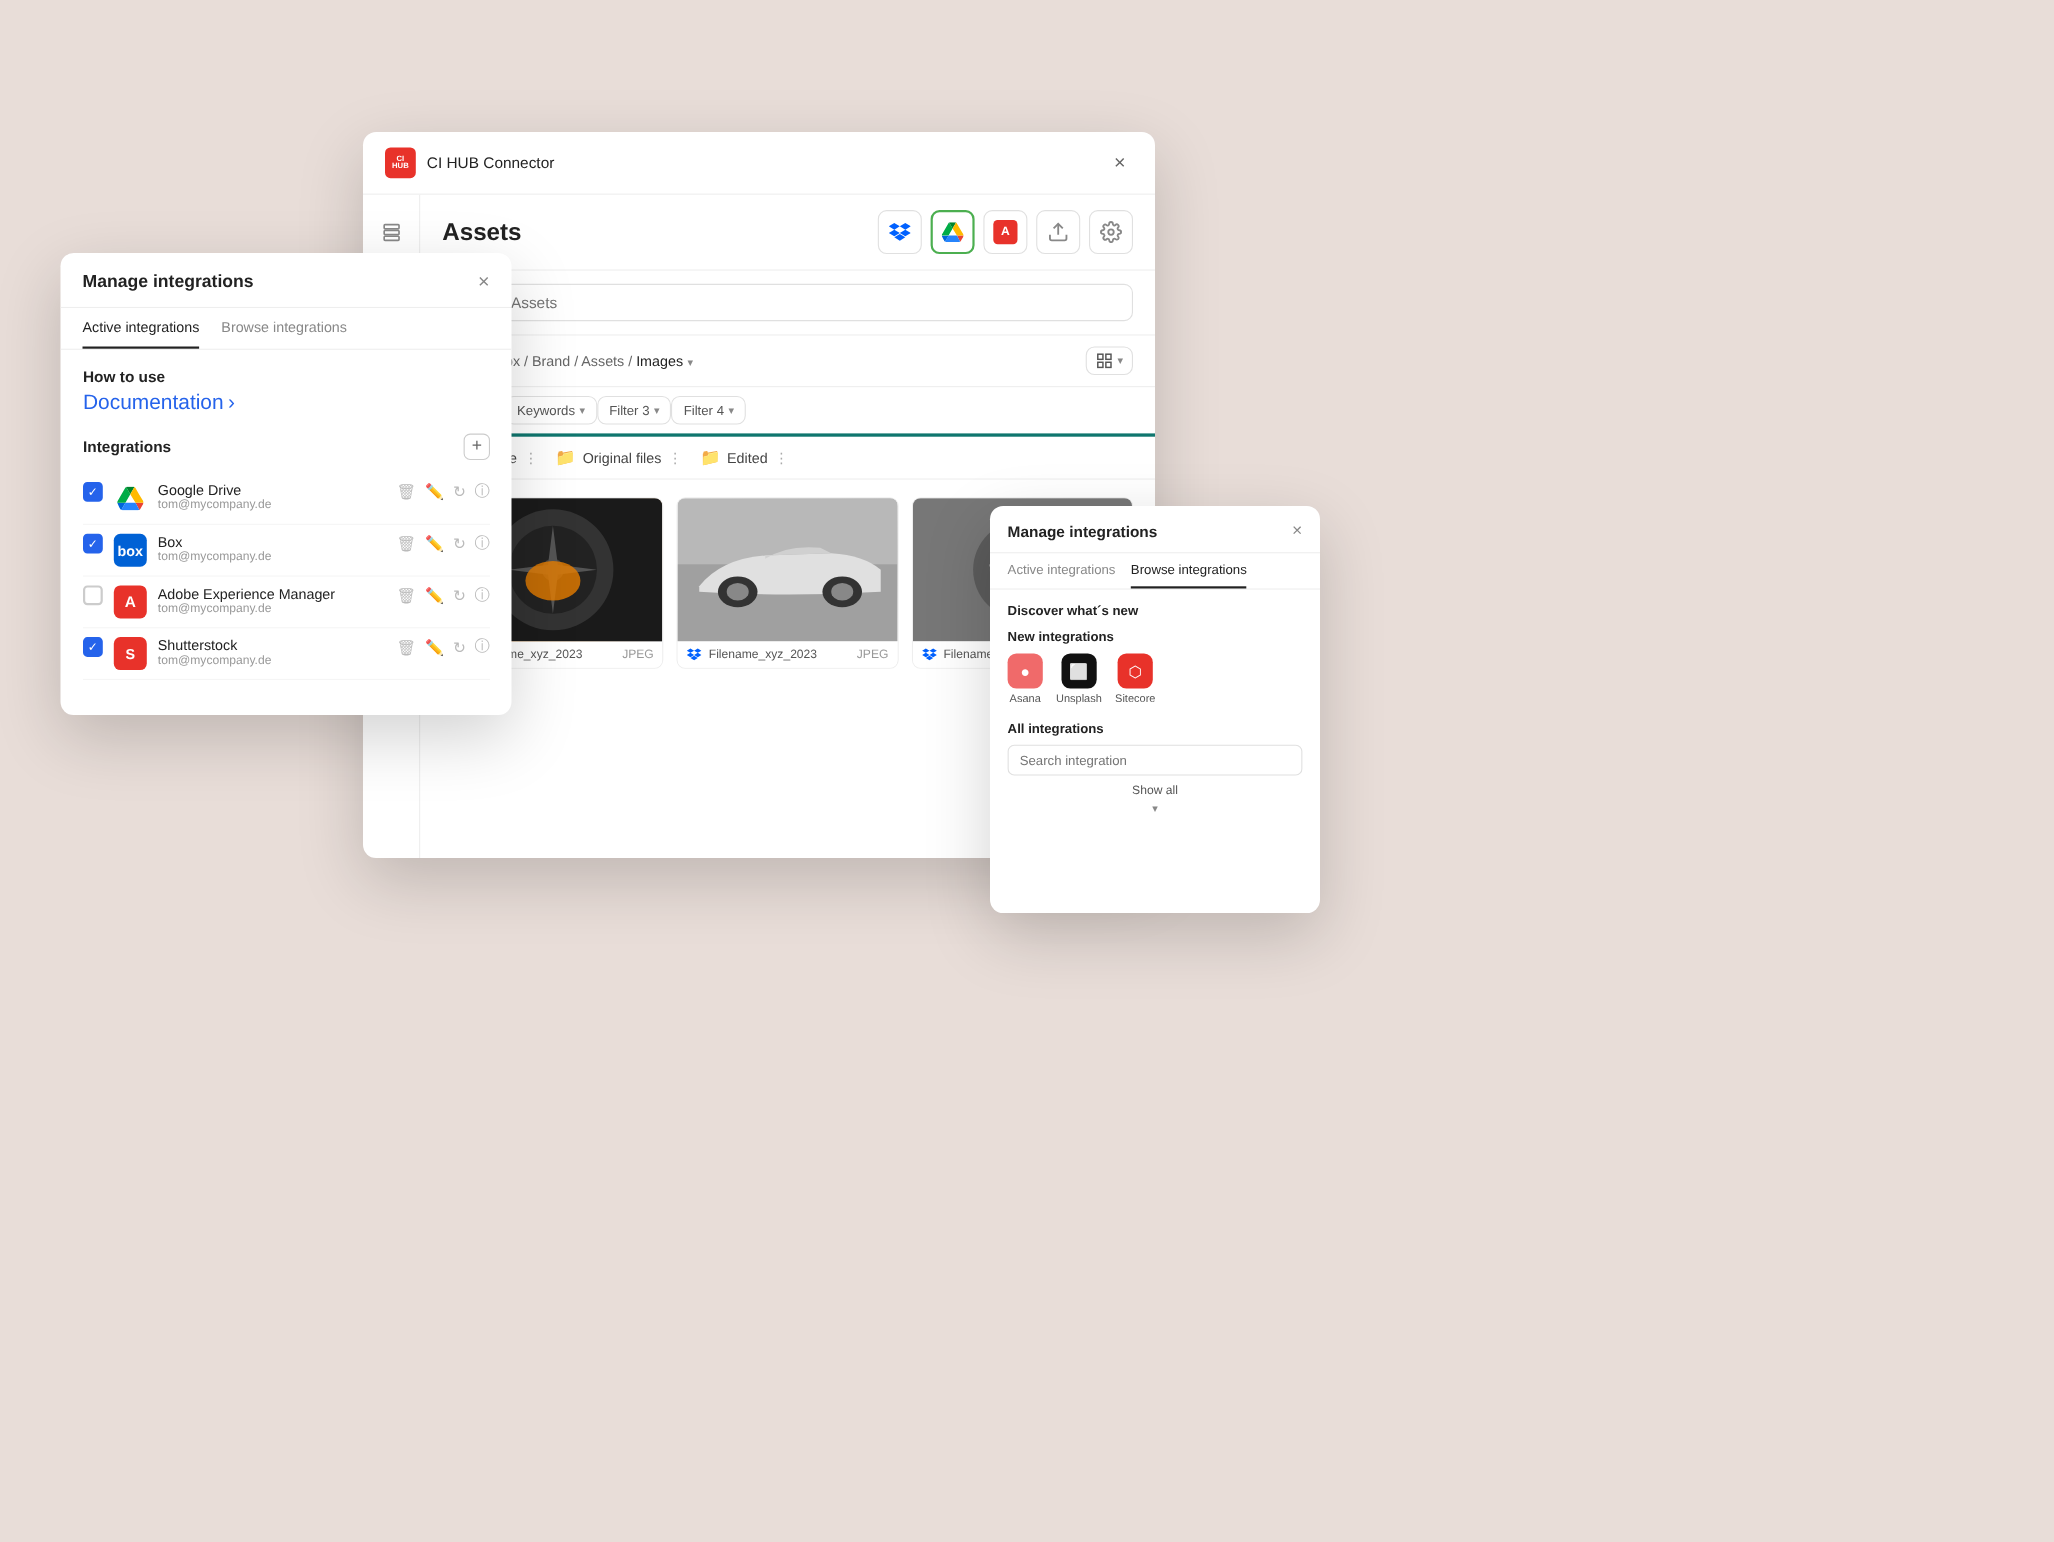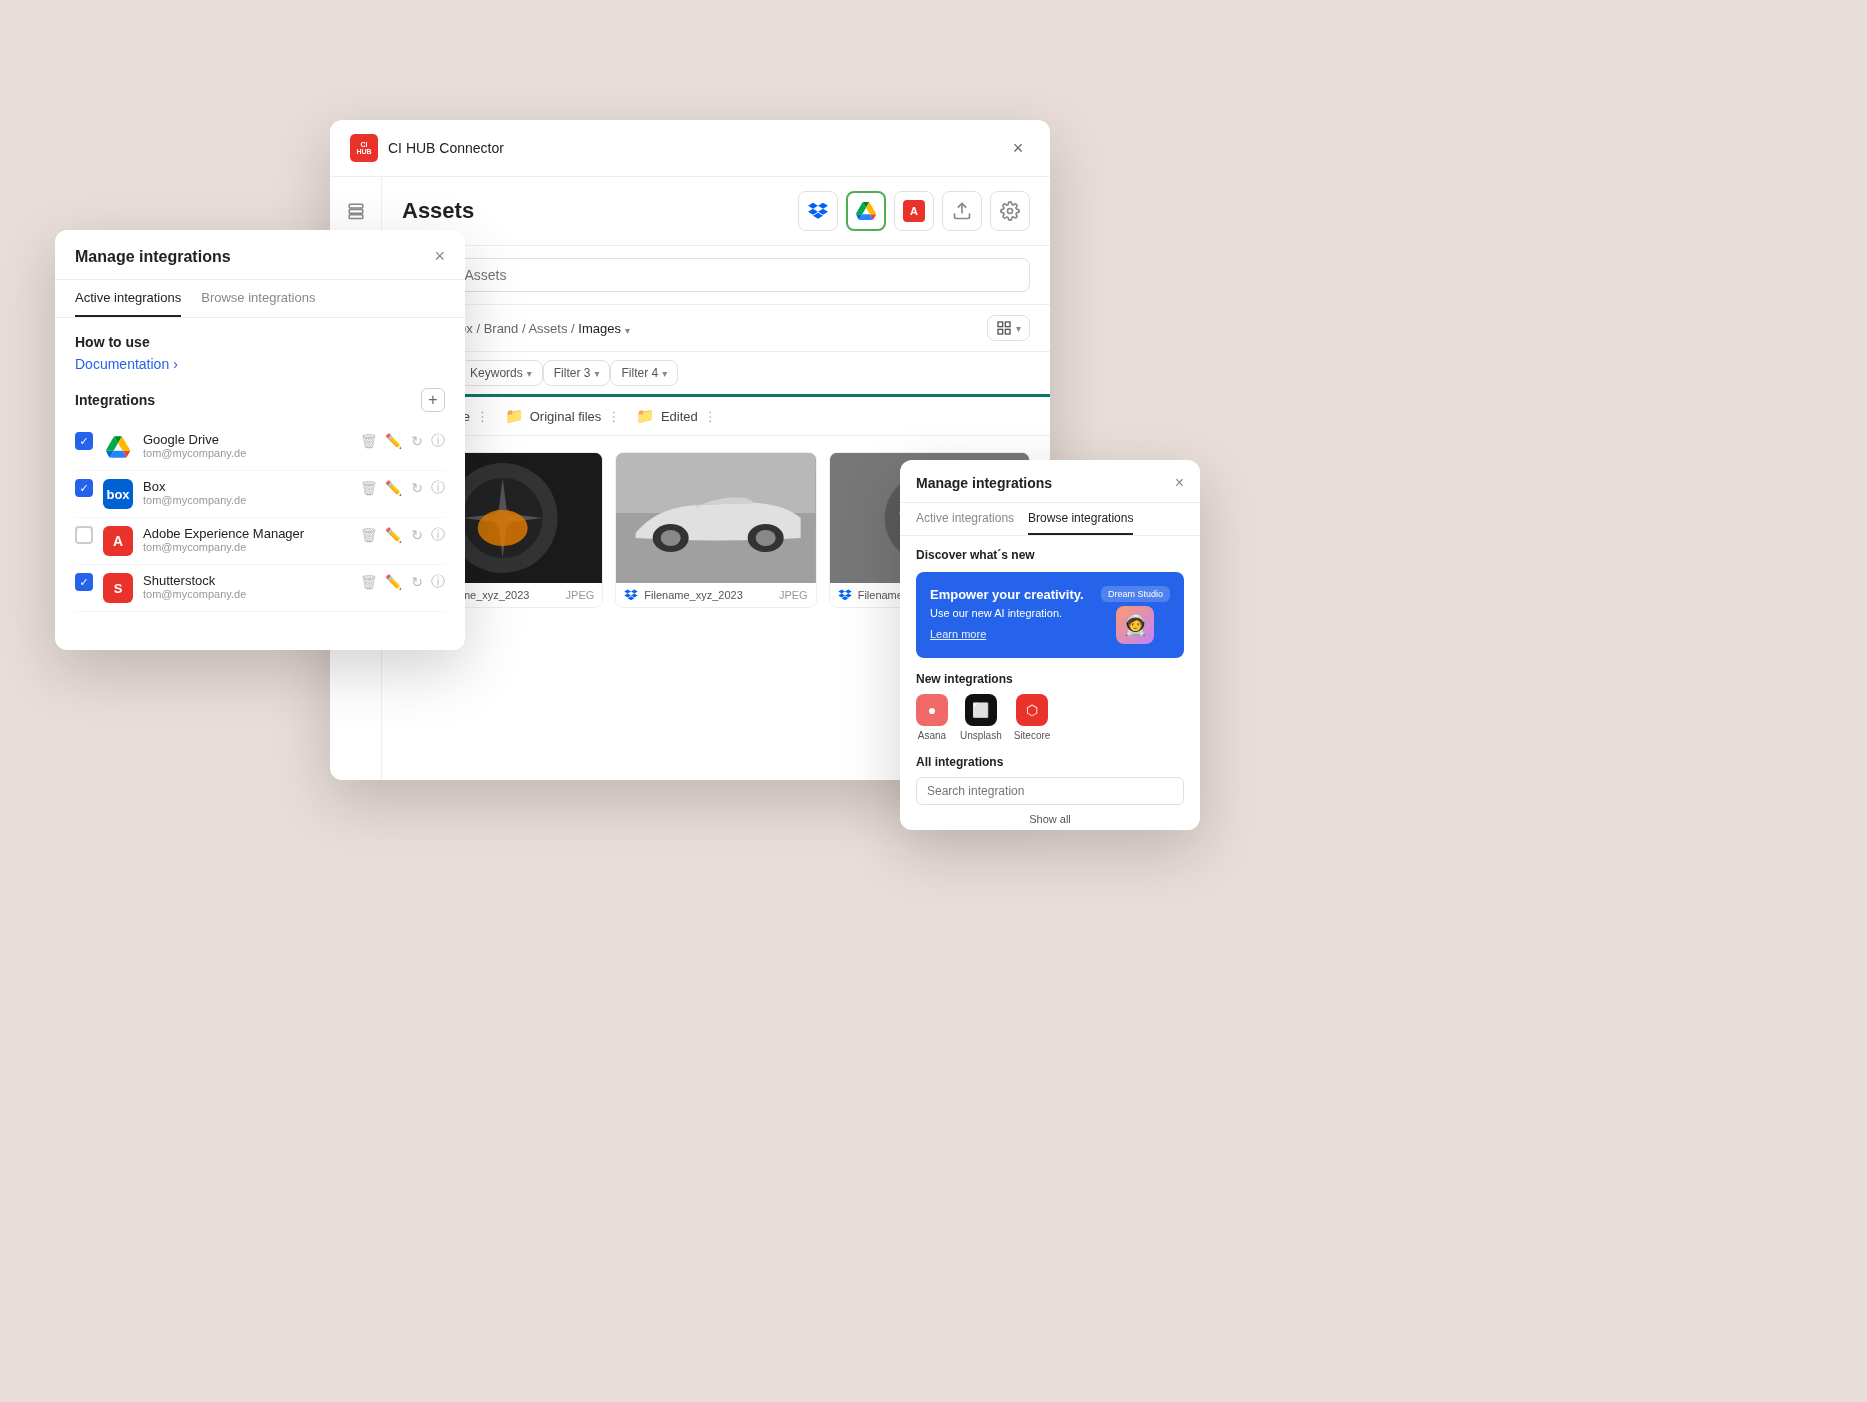--- a/index.html
+++ b/index.html
@@ -286,21 +286,21 @@
       margin-bottom: 16px;
     }
     .how-to-label {
       font-size: 14px;
       font-weight: 600;
       color: #222;
       margin-bottom: 6px;
     }
     .doc-link {
       color: #2563eb;
-      font-size: 14px;
+      font-size: 19px;
       display: flex;
       align-items: center;
       gap: 4px;
       cursor: pointer;
       text-decoration: none;
     }
     .integrations-header {
       display: flex;
       align-items: center;
       margin-bottom: 12px;
@@ -863,35 +863,20 @@
       <span>Active integrations</span>
     </div>
     <div class="browse-tab active">
       <span>Browse integrations</span>
     </div>
   </div>
   <div class="browse-body">
     <div class="discover-label">Discover what´s new</div>
 
     
-    <div class="promo-banner">
-      <div style="display:flex;gap:8px;align-items:flex-start;">
-        <div style="flex:1;">
-          <div class="promo-text">Empower your creativity.</div>
-          <div class="promo-text" style="font-size:11px;font-weight:400;margin-top:2px;">Use our new AI integration.</div>
-          <a class="promo-link">Learn more</a>
-        </div>
-        <div style="display:flex;flex-direction:column;align-items:center;gap:4px;">
-          <div style="background:rgba(255,255,255,0.2);border-radius:6px;padding:3px 7px;font-size:9px;color:#fff;white-space:nowrap;">Dream Studio</div>
-          <div style="width:38px;height:38px;background:linear-gradient(135deg,#ff9a6c,#c084fc);border-radius:8px;overflow:hidden;display:flex;align-items:center;justify-content:center;">
-            <span style="font-size:20px;">🧑‍🚀</span>
-          </div>
-        </div>
-      </div>
-    </div>
 
     
     <div class="new-integrations-label">New integrations</div>
     <div class="new-int-row">
       <div class="new-int-item">
         <div class="new-int-logo" style="background:#f06a6a;border-radius:8px;width:32px;height:32px;display:flex;align-items:center;justify-content:center;">
           <span style="color:#fff;font-size:14px;">●</span>
         </div>
         <span>Asana</span>
       </div>

